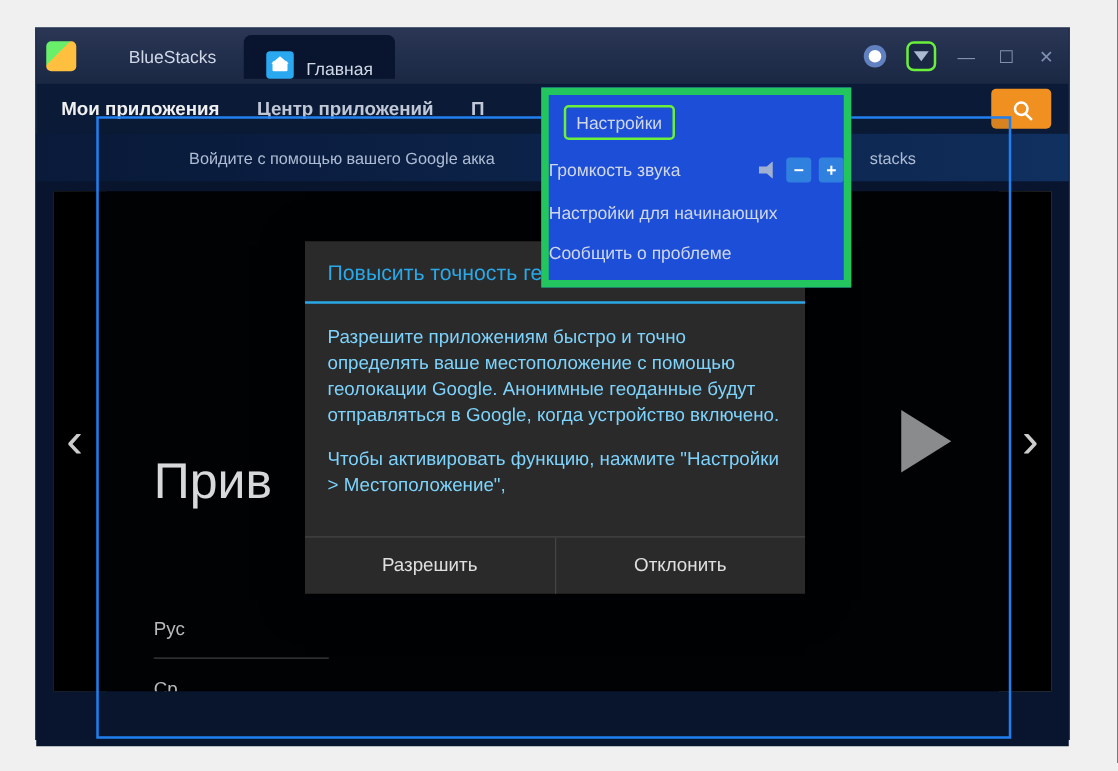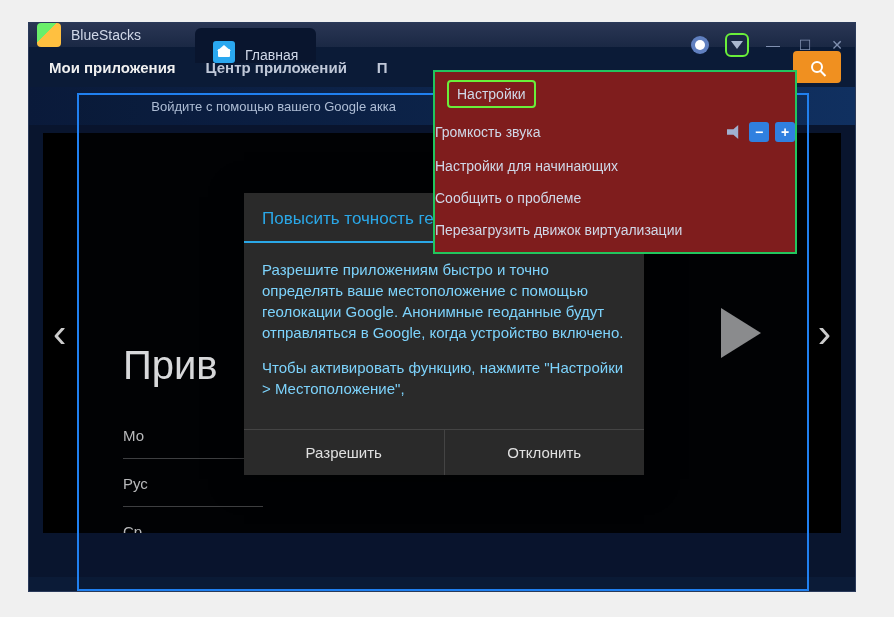--- a/index.html
+++ b/index.html
@@ -1,18 +1,18 @@
 <!DOCTYPE html>
 <html><head>
 <meta charset="utf-8">
 <style>
 * { margin: 0; padding: 0; box-sizing: border-box; font-family: Arial, sans-serif; }
 body { width: 894px; height: 617px; background: #f0f0f0; position: relative; }
 .window { position: absolute; top: 22px; left: 28px; width: 828px; height: 570px; background: #0b1b37; border: 1px solid #2a3a5a; }
-.titlebar { height: 24px; background: linear-gradient(to bottom, #2a3654, #1a2844); display: flex; align-items: center; padding-left: 8px; position: relative; }
+.titlebar { height: 44px; background: linear-gradient(to bottom, #2a3654, #1a2844); display: flex; align-items: center; padding-left: 8px; position: relative; gap: 32px; }
 .logo { width: 24px; height: 24px; background: linear-gradient(135deg, #6aef6a 40%, #ffc040 40%); border-radius: 4px; margin-right: 10px; }
 .app-title { color: #d0d8e8; font-size: 14px; }
 .tab-main { position: absolute; left: 166px; top: 5px; height: 35px; background: #09152e; border-radius: 6px 6px 0 0; padding: 0 18px; display: flex; align-items: flex-end; }
 .tab-home-icon { width: 22px; height: 22px; background: #2aa8f0; border-radius: 3px; margin-right: 10px; position: relative; }
 .tab-home-icon::after { content: ''; position: absolute; top: 8px; left: 5px; width: 12px; height: 8px; background: white; border-radius: 1px; }
 .tab-home-icon::before { content: ''; position: absolute; top: 4px; left: 4px; width: 0; height: 0; border-left: 7px solid transparent; border-right: 7px solid transparent; border-bottom: 6px solid white; }
 .tab-label { color: #d0d8e8; font-size: 14px; }
 .win-controls { position: absolute; right: 10px; top: 10px; display: flex; align-items: center; gap: 16px; }
 .acct-icon { width: 18px; height: 18px; background: #6080c0; border-radius: 50%; position: relative; }
 .acct-icon::after { content: ''; position: absolute; width: 10px; height: 10px; background: white; border-radius: 50%; top: 4px; left: 4px; }
@@ -28,21 +28,21 @@
 .content { position: relative; height: 490px; background: #09152e; }
 .banner { height: 38px; background: linear-gradient(to right, #0a1a3a, #103060); display: flex; align-items: center; justify-content: center; color: #c0d0e8; font-size: 13px; }
 .carousel { position: relative; height: 400px; background: #000; margin: 8px 14px; overflow: hidden; }
 .arrow { position: absolute; top: 50%; transform: translateY(-50%); color: #ccc; font-size: 40px; cursor: pointer; }
 .arrow.left { left: 10px; }
 .arrow.right { right: 10px; }
 .setup-text { position: absolute; left: 80px; top: 210px; color: #f0f0f0; font-size: 40px; font-weight: 300; }
 .setup-line { position: absolute; left: 80px; width: 140px; border-bottom: 1px solid #444; color: #ccc; font-size: 15px; padding: 14px 0; }
 .play-icon { position: absolute; right: 80px; top: 50%; transform: translateY(-50%); width: 0; height: 0; border-left: 40px solid #999; border-top: 25px solid transparent; border-bottom: 25px solid transparent; }
 .signin-overlay { position: absolute; top: 70px; left: 48px; right: 46px; bottom: 0; border: 2px solid #2080f0; background: rgba(10,20,40,0.1); }
-.dropdown { position: absolute; top: 47px; left: 404px; width: 364px; background: #7f1d1d; border: 2px solid #22c55e; z-index: 100; padding: 6px 0; }
+.dropdown { position: absolute; top: 47px; left: 404px; width: 248px; background: #1d4ed8; border: 6px solid #22c55e; z-index: 100; padding: 6px 0; }
 .dd-item { padding: 8px 0; color: #d0d8e8; font-size: 14px; display: flex; align-items: center; justify-content: space-between; cursor: pointer; }
 .dd-first { border: 2px solid #6aef3a; border-radius: 4px; margin: 0 6px 2px; padding: 4px 8px; display: inline-block; }
 .vol-ctrl { display: flex; gap: 6px; align-items: center; }
 .vol-icon { width: 16px; height: 14px; background: #a0b0d0; clip-path: polygon(0 30%, 40% 30%, 70% 0, 70% 100%, 40% 70%, 0 70%); position: relative; }
 .vol-btn { width: 20px; height: 20px; background: #3080e0; color: white; border-radius: 3px; display: flex; align-items: center; justify-content: center; font-weight: bold; font-size: 14px; }
 .dialog { position: absolute; top: 170px; left: 215px; width: 400px; background: #2a2a2a; z-index: 90; box-shadow: 0 4px 30px rgba(0,0,0,0.6); }
 .dialog-title { color: #2aa8e8; font-size: 17px; padding: 16px 18px 12px; border-bottom: 2px solid #2aa8e8; }
 .dialog-body { padding: 16px 18px; color: #7dd3fc; font-size: 15px; line-height: 1.4; }
 .dialog-body p { margin-bottom: 14px; }
 .dialog-actions { display: flex; border-top: 1px solid #444; }
@@ -92,21 +92,20 @@
       <span>stacks</span>
     </div>
 
     <div class="left-strip"></div>
     <div class="right-strip"></div>
 
     <div class="carousel">
       <div class="arrow left">‹</div>
       <div class="arrow right">›</div>
       <div class="setup-text">Прив</div>
-      <div class="setup-line" style="top:280px">Мо</div>
       <div class="setup-line" style="top:328px">Рус</div>
       <div class="setup-line" style="top:376px;border-bottom:none">Ср</div>
       <div class="play-icon"></div>
     </div>
 
   </div>
 
   <div class="signin-overlay"></div>
 
   <div class="dialog">
@@ -126,15 +125,14 @@
     <div class="dd-item">
       <span>Громкость звука</span>
       <span class="vol-ctrl">
         <span class="vol-icon"></span>
         <span class="vol-btn">−</span>
         <span class="vol-btn">+</span>
       </span>
     </div>
     <div class="dd-item">Настройки для начинающих</div>
     <div class="dd-item">Сообщить о проблеме</div>
-    <div class="dd-item">Перезагрузить движок виртуализации</div>
   </div>
 </div>
 
 </body></html>

